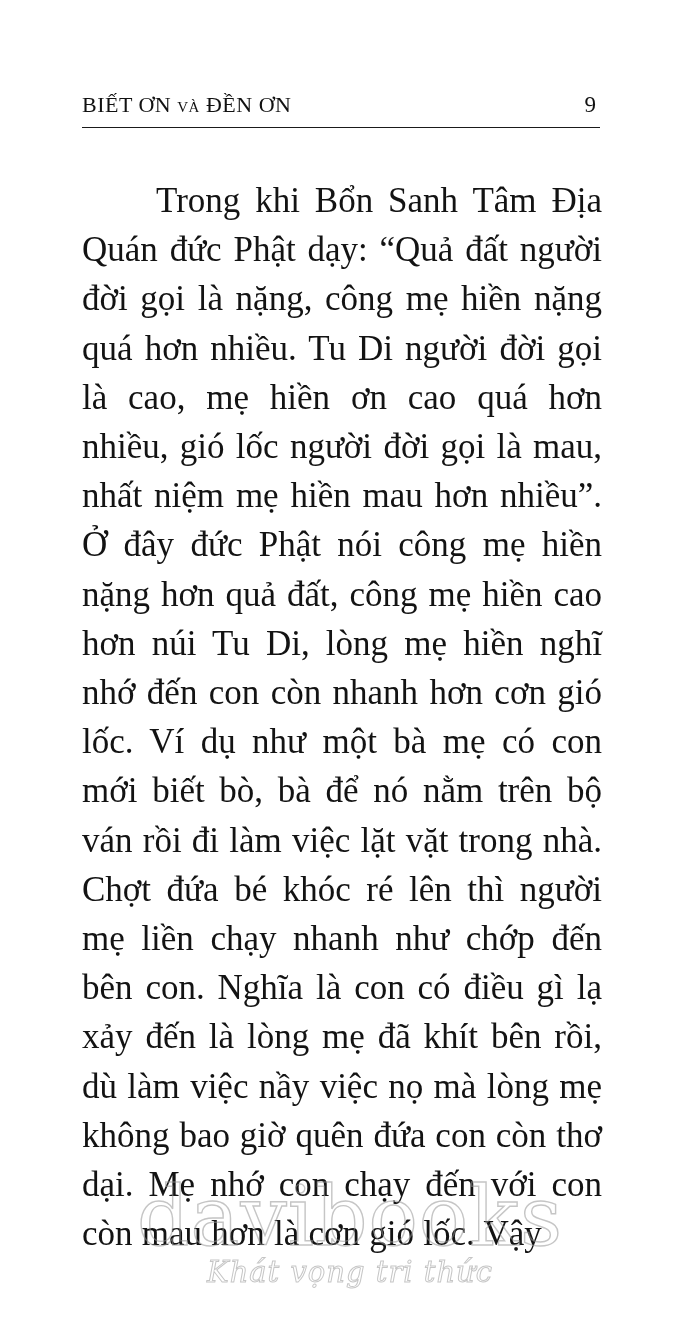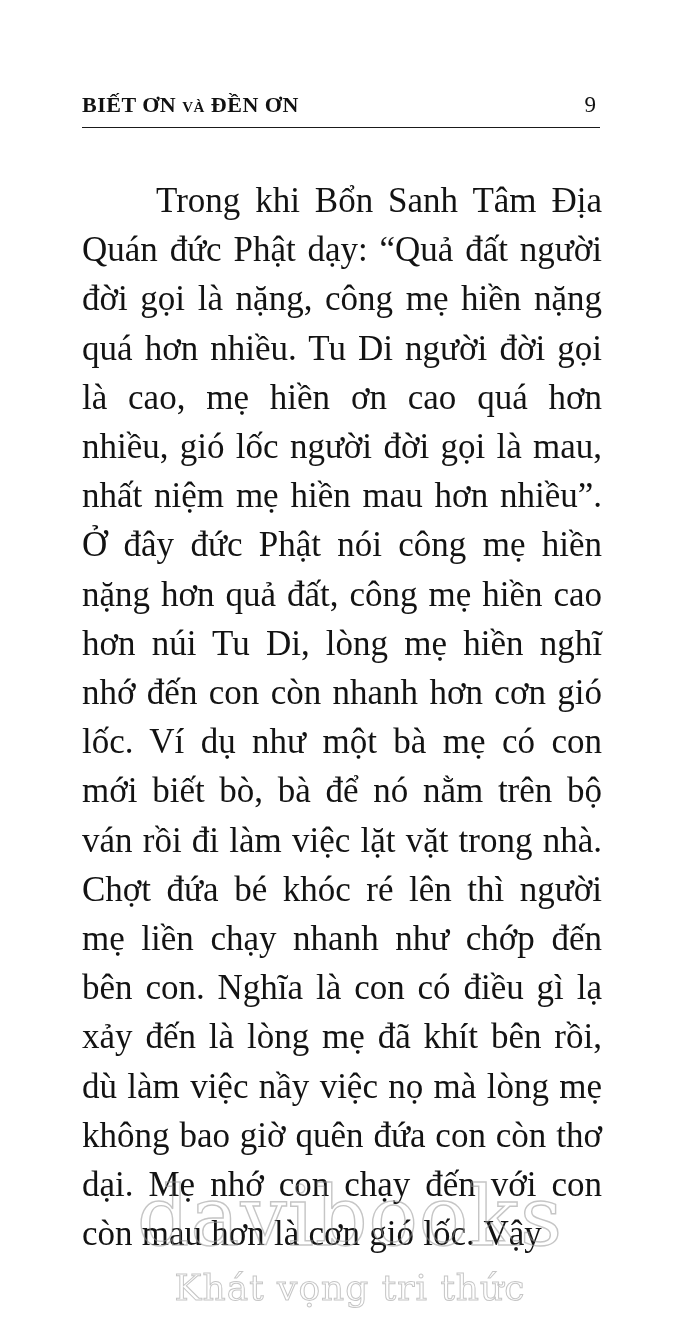--- a/index.html
+++ b/index.html
@@ -28,21 +28,21 @@
     left: 82px;
     top: 92px;
     width: 518px;
     height: 40px;
   }
   .header-title {
     position: absolute;
     left: 0;
     top: 0;
     font-family: "Liberation Serif", serif;
-    font-weight: bold;
+    font-weight: normal;
     font-size: 22px;
     letter-spacing: 0.5px;
     font-variant: small-caps;
     text-transform: none;
     white-space: nowrap;
     color: #111111;
   }
   .header-folio {
     position: absolute;
     right: 4px;
@@ -97,24 +97,25 @@
     font-family: "DejaVu Serif", serif;
     font-size: 82px;
     letter-spacing: 1px;
     color: transparent;
     -webkit-text-stroke: 1.4px rgba(150,150,150,0.55);
     white-space: nowrap;
   }
   .wm-sub {
     position: absolute;
     left: 50%;
-    top: 108px;
+    top: 96px;
     transform: translateX(-50%);
     font-family: "DejaVu Serif", serif;
-    font-size: 36px;
+    font-style: italic;
+    font-size: 29px;
     letter-spacing: 1px;
     color: transparent;
     -webkit-text-stroke: 1.0px rgba(150,150,150,0.55);
     white-space: nowrap;
   }
 </style>
 </head>
 <body>
 
 <div class="page">

